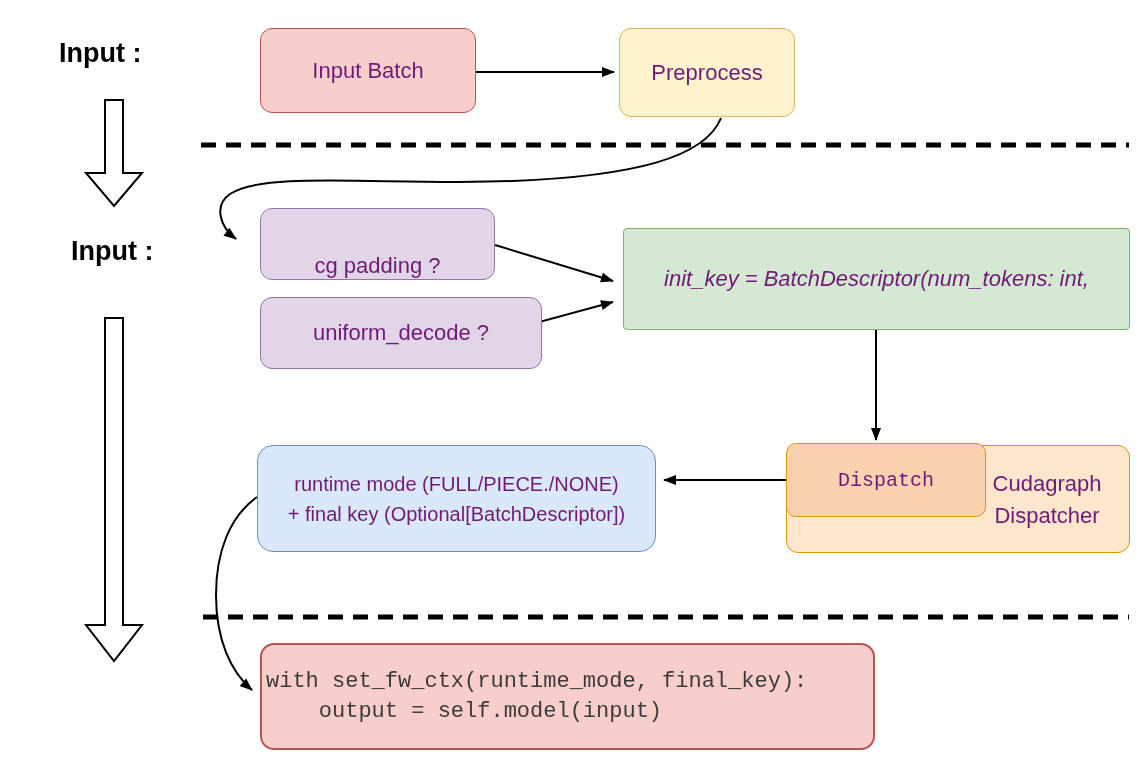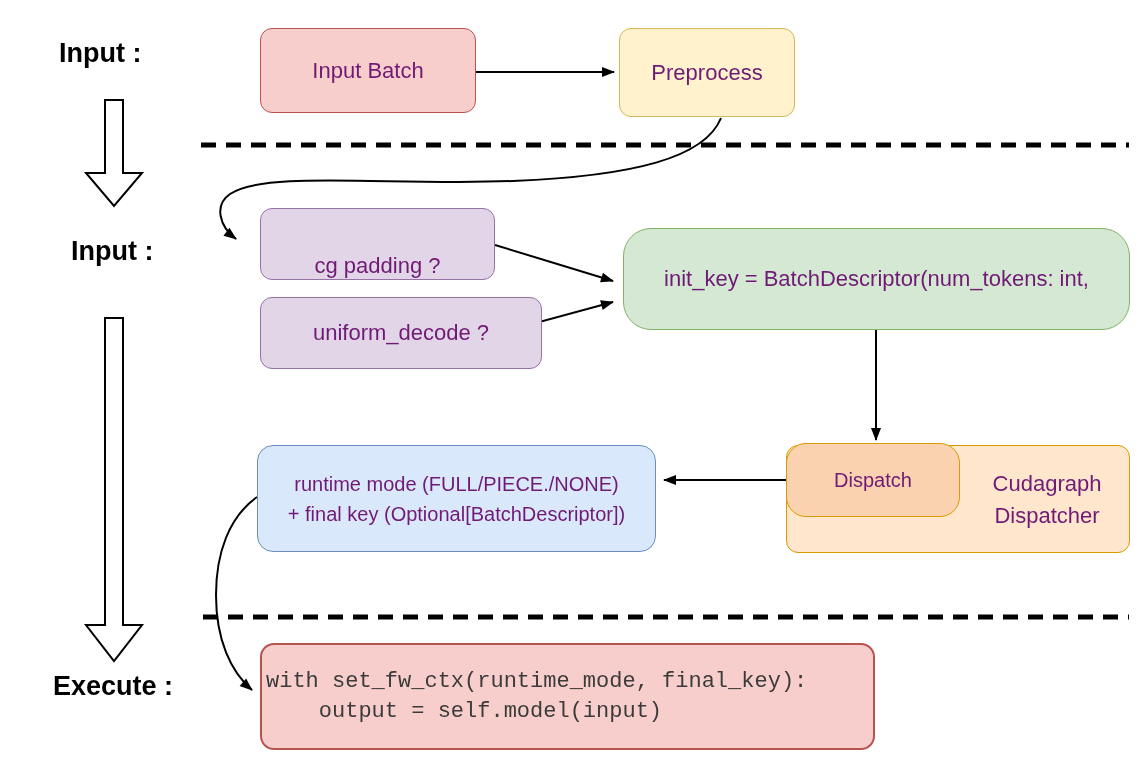--- a/index.html
+++ b/index.html
@@ -49,42 +49,42 @@
   #node-cg-padding {
     left: 227px; top: 208px; width: 235px; height: 72px;
     background: var(--c-purple-fill); border-color: var(--c-purple-stroke); justify-content: flex-end;
   }
   #node-uniform-decode {
     left: 227px; top: 297px; width: 282px; height: 72px;
     background: var(--c-purple-fill); border-color: var(--c-purple-stroke);
   }
   #node-init-key {
     left: 590px; top: 228px; width: 507px; height: 102px;
-    border-radius: 28px; line-height: 32px;
-    background: var(--c-green-fill); border-color: var(--c-green-stroke);
+    border-radius: 4px; line-height: 32px;
+    background: var(--c-green-fill); border-color: var(--c-green-stroke); font-style: italic;
   }
   #node-runtime {
     left: 224px; top: 445px; width: 399px; height: 107px;
     border-radius: 16px; font-size: 20px; line-height: 30px;
     background: var(--c-blue-fill); border-color: var(--c-blue-stroke);
   }
   #node-cudagraph-outer {
     left: 753px; top: 445px; width: 344px; height: 108px;
     background: var(--c-orange-fill); border-color: var(--c-orange-stroke);
     display: block;
   }
   .cudagraph-label {
     position: absolute;
     left: 180px; top: 22px; width: 160px;
     font-size: 22px; line-height: 32px; text-align: center;
   }
   #node-dispatch {
-    left: 753px; top: 443px; width: 174px; height: 74px;
-    border-radius: 20px; font-size: 20px;
-    background: var(--c-dispatch-fill); border-color: var(--c-orange-stroke);
+    left: 753px; top: 443px; width: 200px; height: 74px;
+    border-radius: 10px; font-size: 20px;
+    background: var(--c-dispatch-fill); border-color: var(--c-orange-stroke); font-family: Liberation Mono, monospace;
   }
   #node-code {
     left: 227px; top: 643px; width: 615px; height: 107px;
     border-radius: 14px; border-width: 2px;
     background: var(--c-red-fill); border-color: var(--c-red-stroke);
     align-items: flex-start; justify-content: center;
     font-family: "Liberation Mono", monospace;
     font-size: 22px; line-height: 30px; color: #3b3b3b;
     padding-left: 4px; text-align: right;
   }
@@ -134,21 +134,20 @@
     <path class="edge" d="M688,118 C672,158 600,176 480,181 C360,186 232,170 197,194 C181,205 186,226 203,239" marker-end="url(#ah)"></path>
     <path class="edge" d="M462,245 L580,281" marker-end="url(#ah)"></path>
     <path class="edge" d="M462,334 L580,302" marker-end="url(#ah)"></path>
     <path class="edge" d="M843,330 L843,440" marker-end="url(#ah)"></path>
     <path class="edge" d="M753,480 L631,480" marker-end="url(#ah)"></path>
     <path class="edge" d="M224,497 C196,517 183,553 183,595 C183,640 198,672 219,690" marker-end="url(#ah)"></path>
   </svg>
 
   <div class="stage-label" id="lbl-input">Input :</div>
   <div class="stage-label" id="lbl-plan">Input :</div>
-  <div class="stage-label" id="lbl-execute">Execute :</div>
 
   <div class="node" id="node-input-batch">
     <span>Input Batch</span>
   </div>
 
   <div class="node" id="node-preprocess">
     <span>Preprocess</span>
   </div>
 
   <div class="node" id="node-cg-padding">

